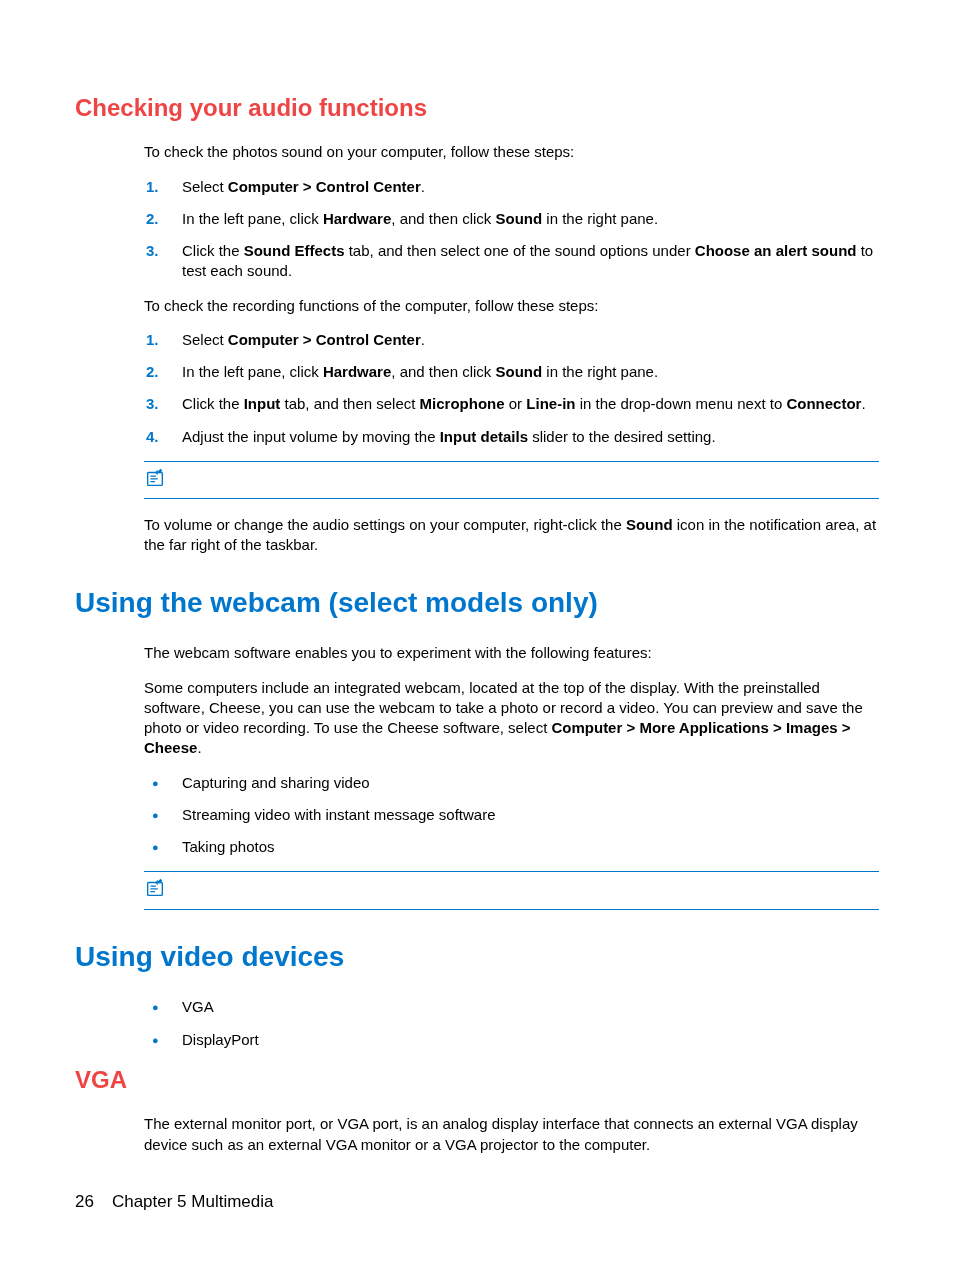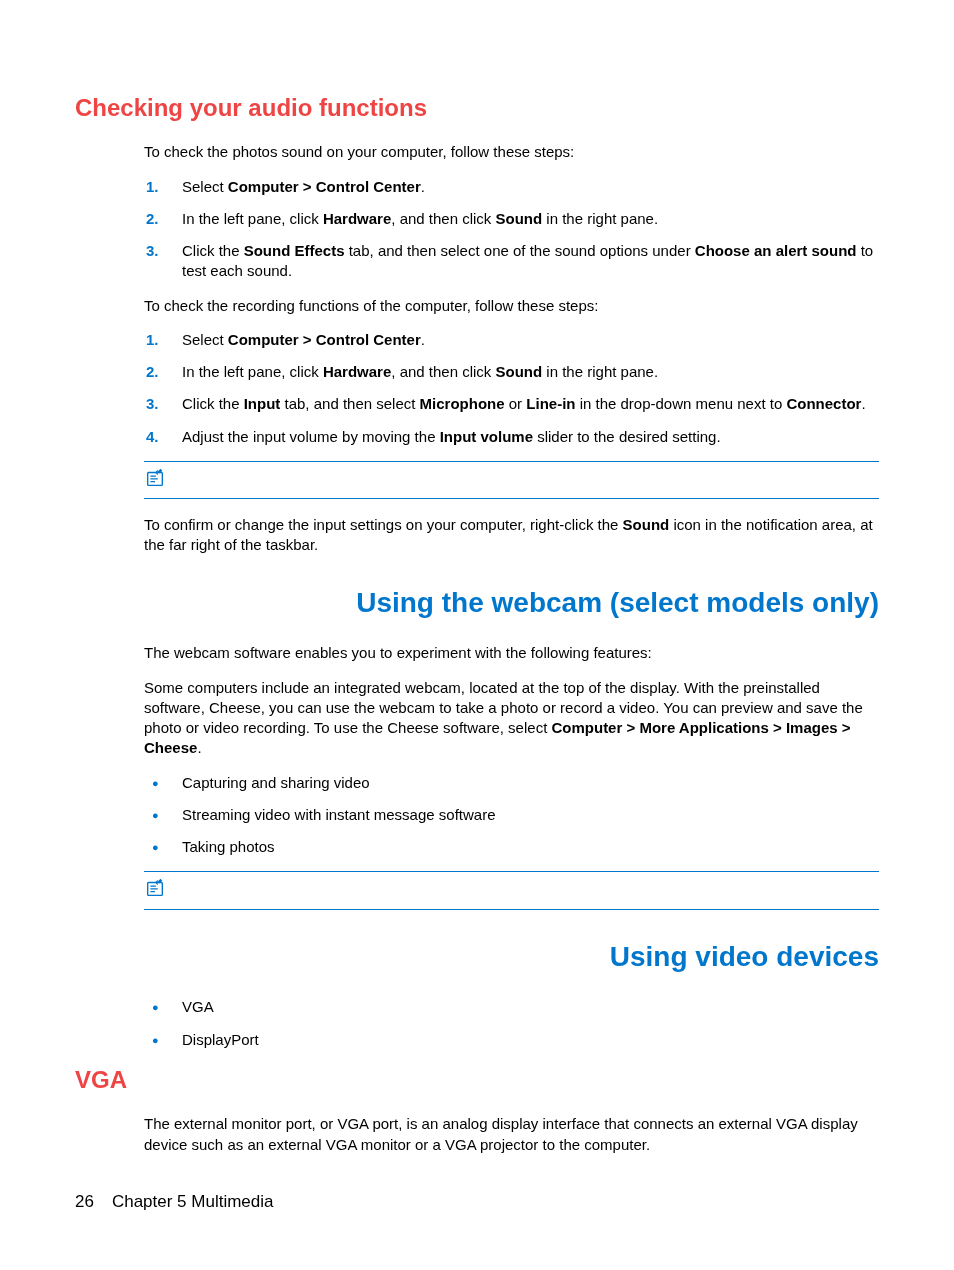--- a/index.html
+++ b/index.html
@@ -19,21 +19,20 @@
       font-size: 24px;
       font-weight: bold;
       margin-bottom: 18px;
     }
     .heading-h1 {
       color: #0077cc;
       font-size: 28px;
       font-weight: bold;
       margin-bottom: 22px;
       margin-top: 28px;
-      text-align: right;
     }
     .content-block {
       margin-left: 69px;
     }
     .content-block-h1 {
       margin-left: 69px;
     }
     .para { margin-bottom: 14px; }
     .ol { list-style: none; margin-bottom: 14px; margin-left: 0px; }
     .ol li { display: flex; margin-bottom: 12px; }
@@ -102,40 +101,40 @@
     <li>
       <span class="num">2.</span>
       <span class="txt"><span>In the left pane, click </span><span class="bold">Hardware</span><span>, and then click </span><span class="bold">Sound</span><span> in the right pane.</span></span>
     </li>
     <li>
       <span class="num">3.</span>
       <span class="txt"><span>Click the </span><span class="bold">Input</span><span> tab, and then select </span><span class="bold">Microphone</span><span> or </span><span class="bold">Line-in</span><span> in the drop-down menu next to </span><span class="bold">Connector</span><span>.</span></span>
     </li>
     <li>
       <span class="num">4.</span>
-      <span class="txt"><span>Adjust the input volume by moving the </span><span class="bold">Input volume</span><span> slider to the desired setting.</span></span>
+      <span class="txt"><span>Adjust the input volume by moving the </span><span class="bold">Input details</span><span> slider to the desired setting.</span></span>
     </li>
   </ol>
 </div>
 
 <div class="note-box">
   <span class="note-icon">
     <svg viewBox="0 0 24 24" width="22" height="22">
         <g fill="none" stroke="#0077cc" stroke-width="1.5">
           <rect x="4" y="6" width="16" height="14" rx="1"></rect>
           <path d="M7 10h6M7 13h8M7 16h5"></path>
           <path d="M15 3l-3 3 3 3" fill="#0077cc" stroke="none"></path>
           <path d="M18 2l2 2-3 3-2-2z" fill="#0077cc" stroke="none"></path>
         </g>
       </svg>
   </span>
 </div>
 
 <div class="content-block">
-  <p class="para"><span>To confirm or change the input settings on your computer, right-click the </span><span class="bold">Sound</span><span> icon in the notification area, at the far right of the taskbar.</span></p>
+  <p class="para"><span>To volume or change the audio settings on your computer, right-click the </span><span class="bold">Sound</span><span> icon in the notification area, at the far right of the taskbar.</span></p>
 </div>
 
 <div class="heading-h1">Using the webcam (select models only)</div>
 
 <div class="content-block-h1">
   <p class="para">The webcam software enables you to experiment with the following features:</p>
   <p class="para"><span>Some computers include an integrated webcam, located at the top of the display. With the preinstalled software, Cheese, you can use the webcam to take a photo or record a video. You can preview and save the photo or video recording. To use the Cheese software, select </span><span class="bold">Computer &gt; More Applications &gt; Images &gt; Cheese</span><span>.</span></p>
 
   <ul class="ul">
     <li>

